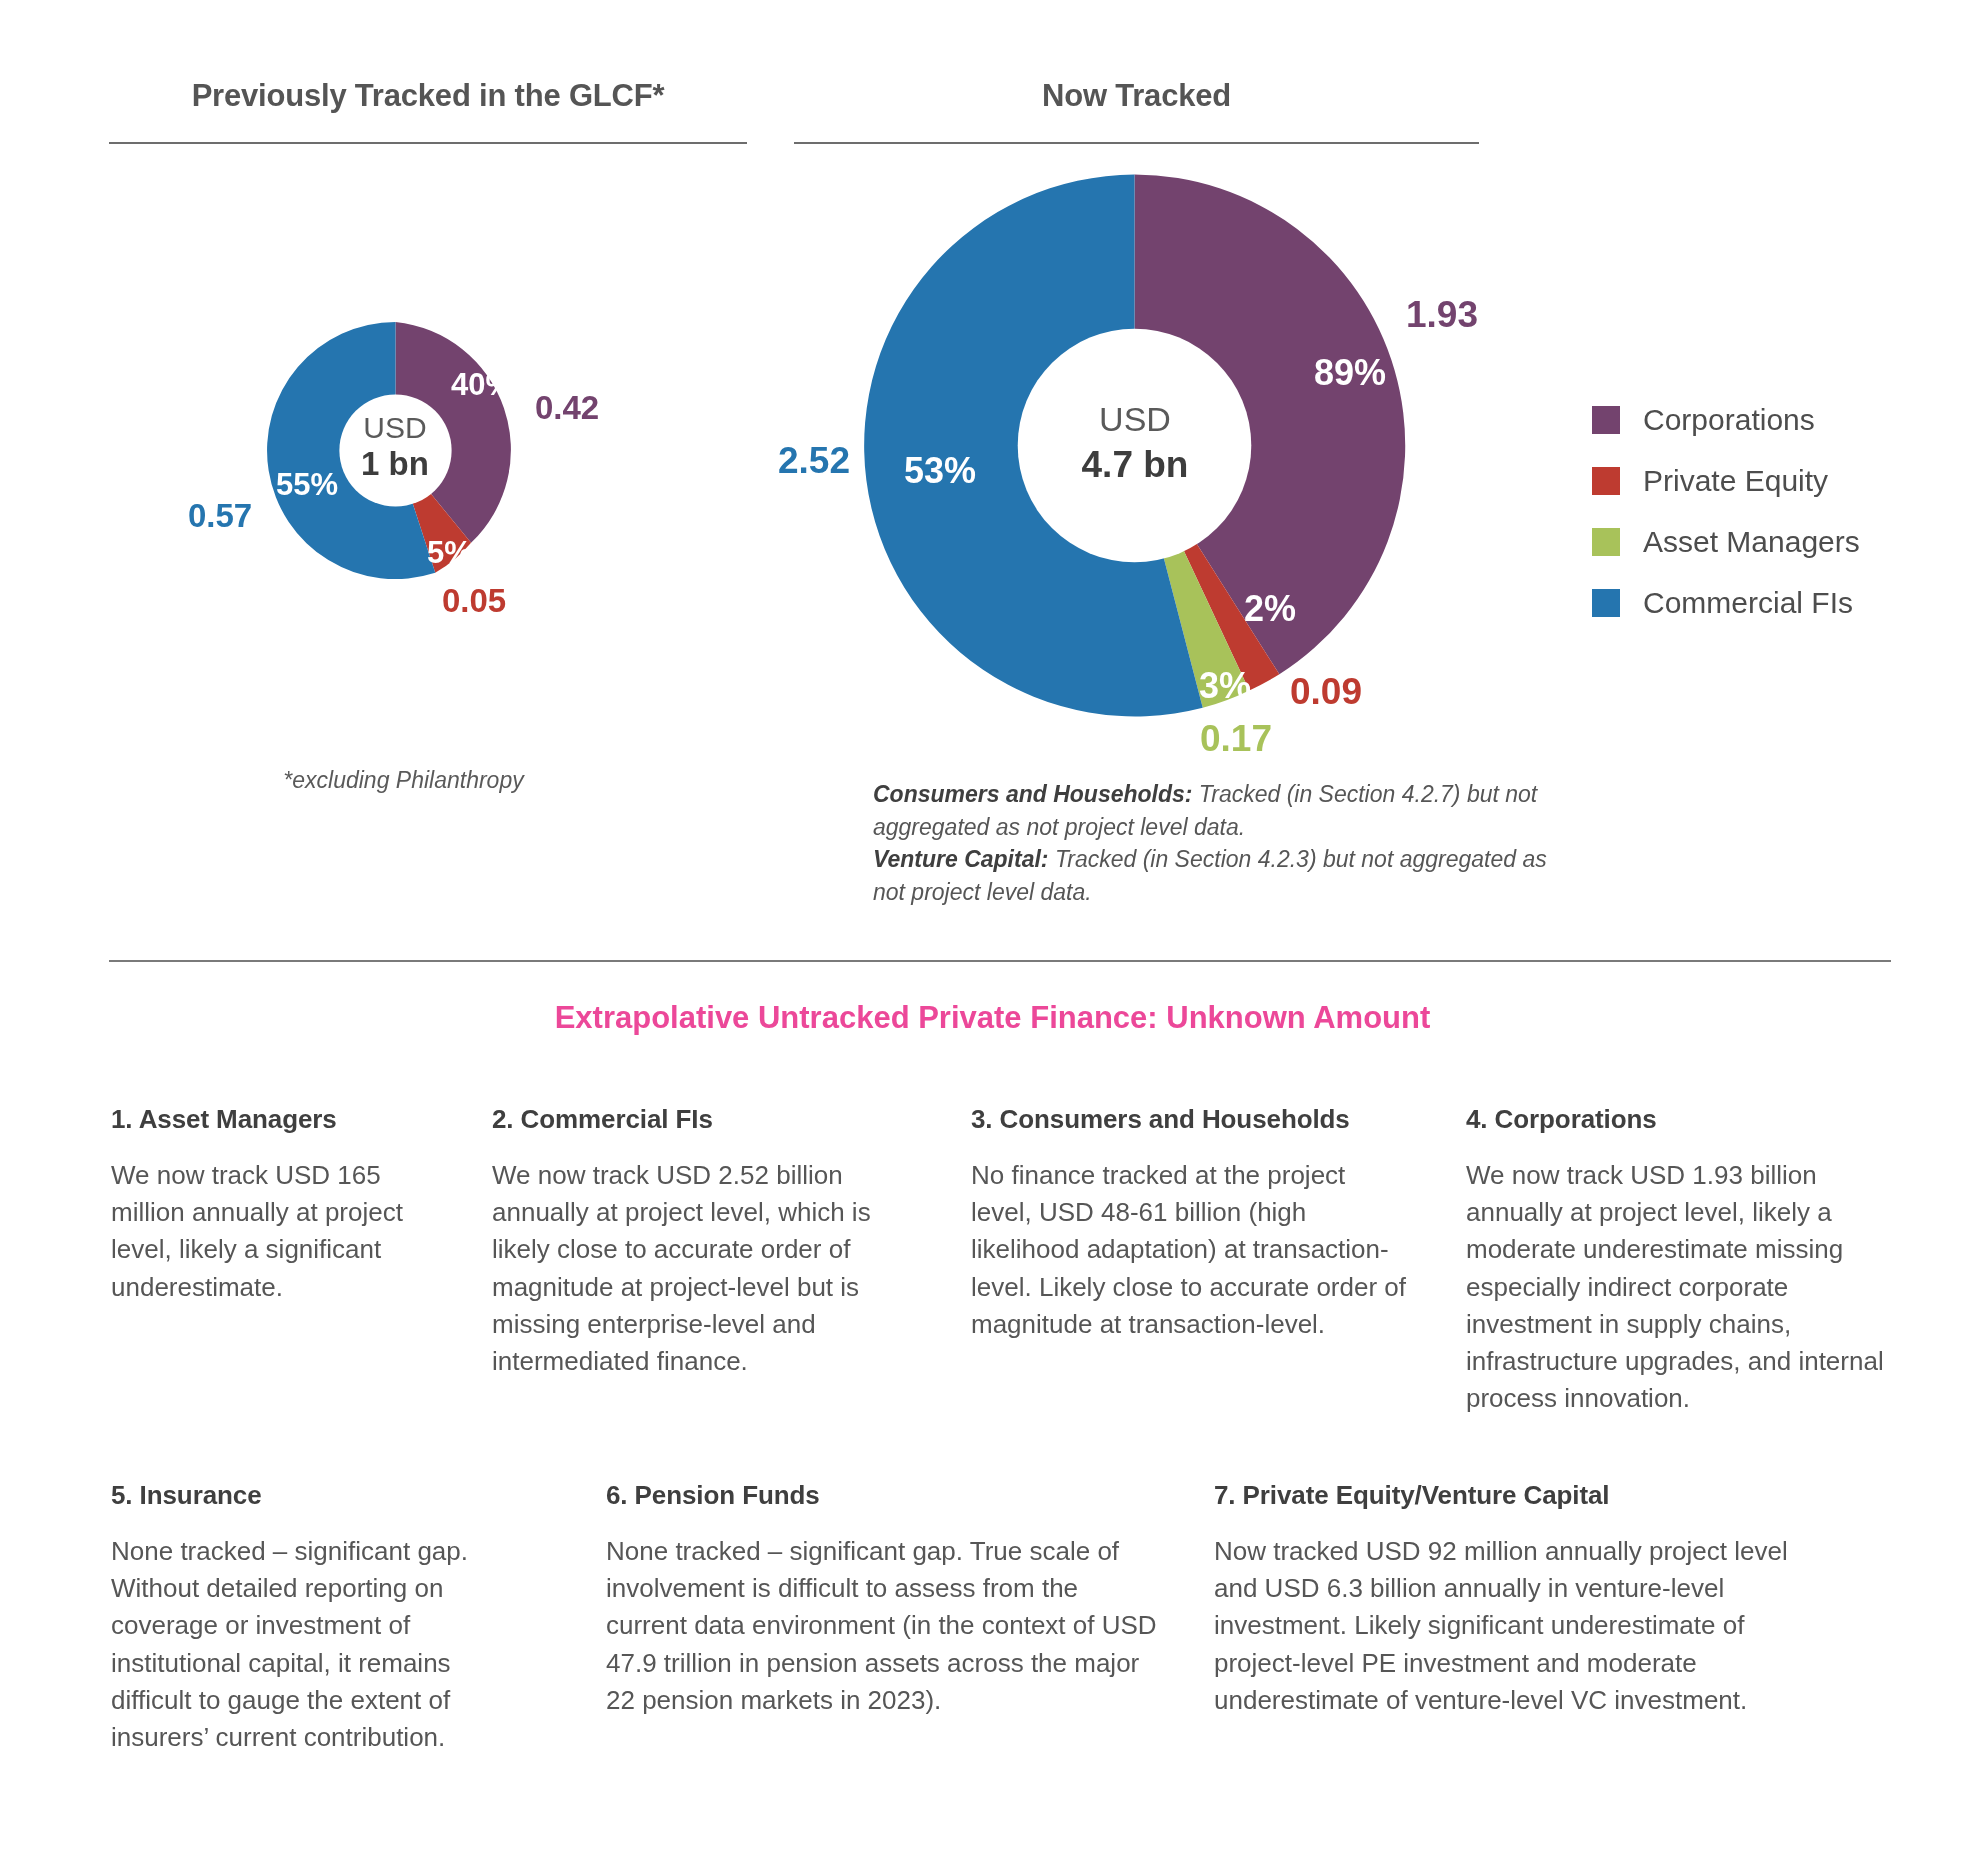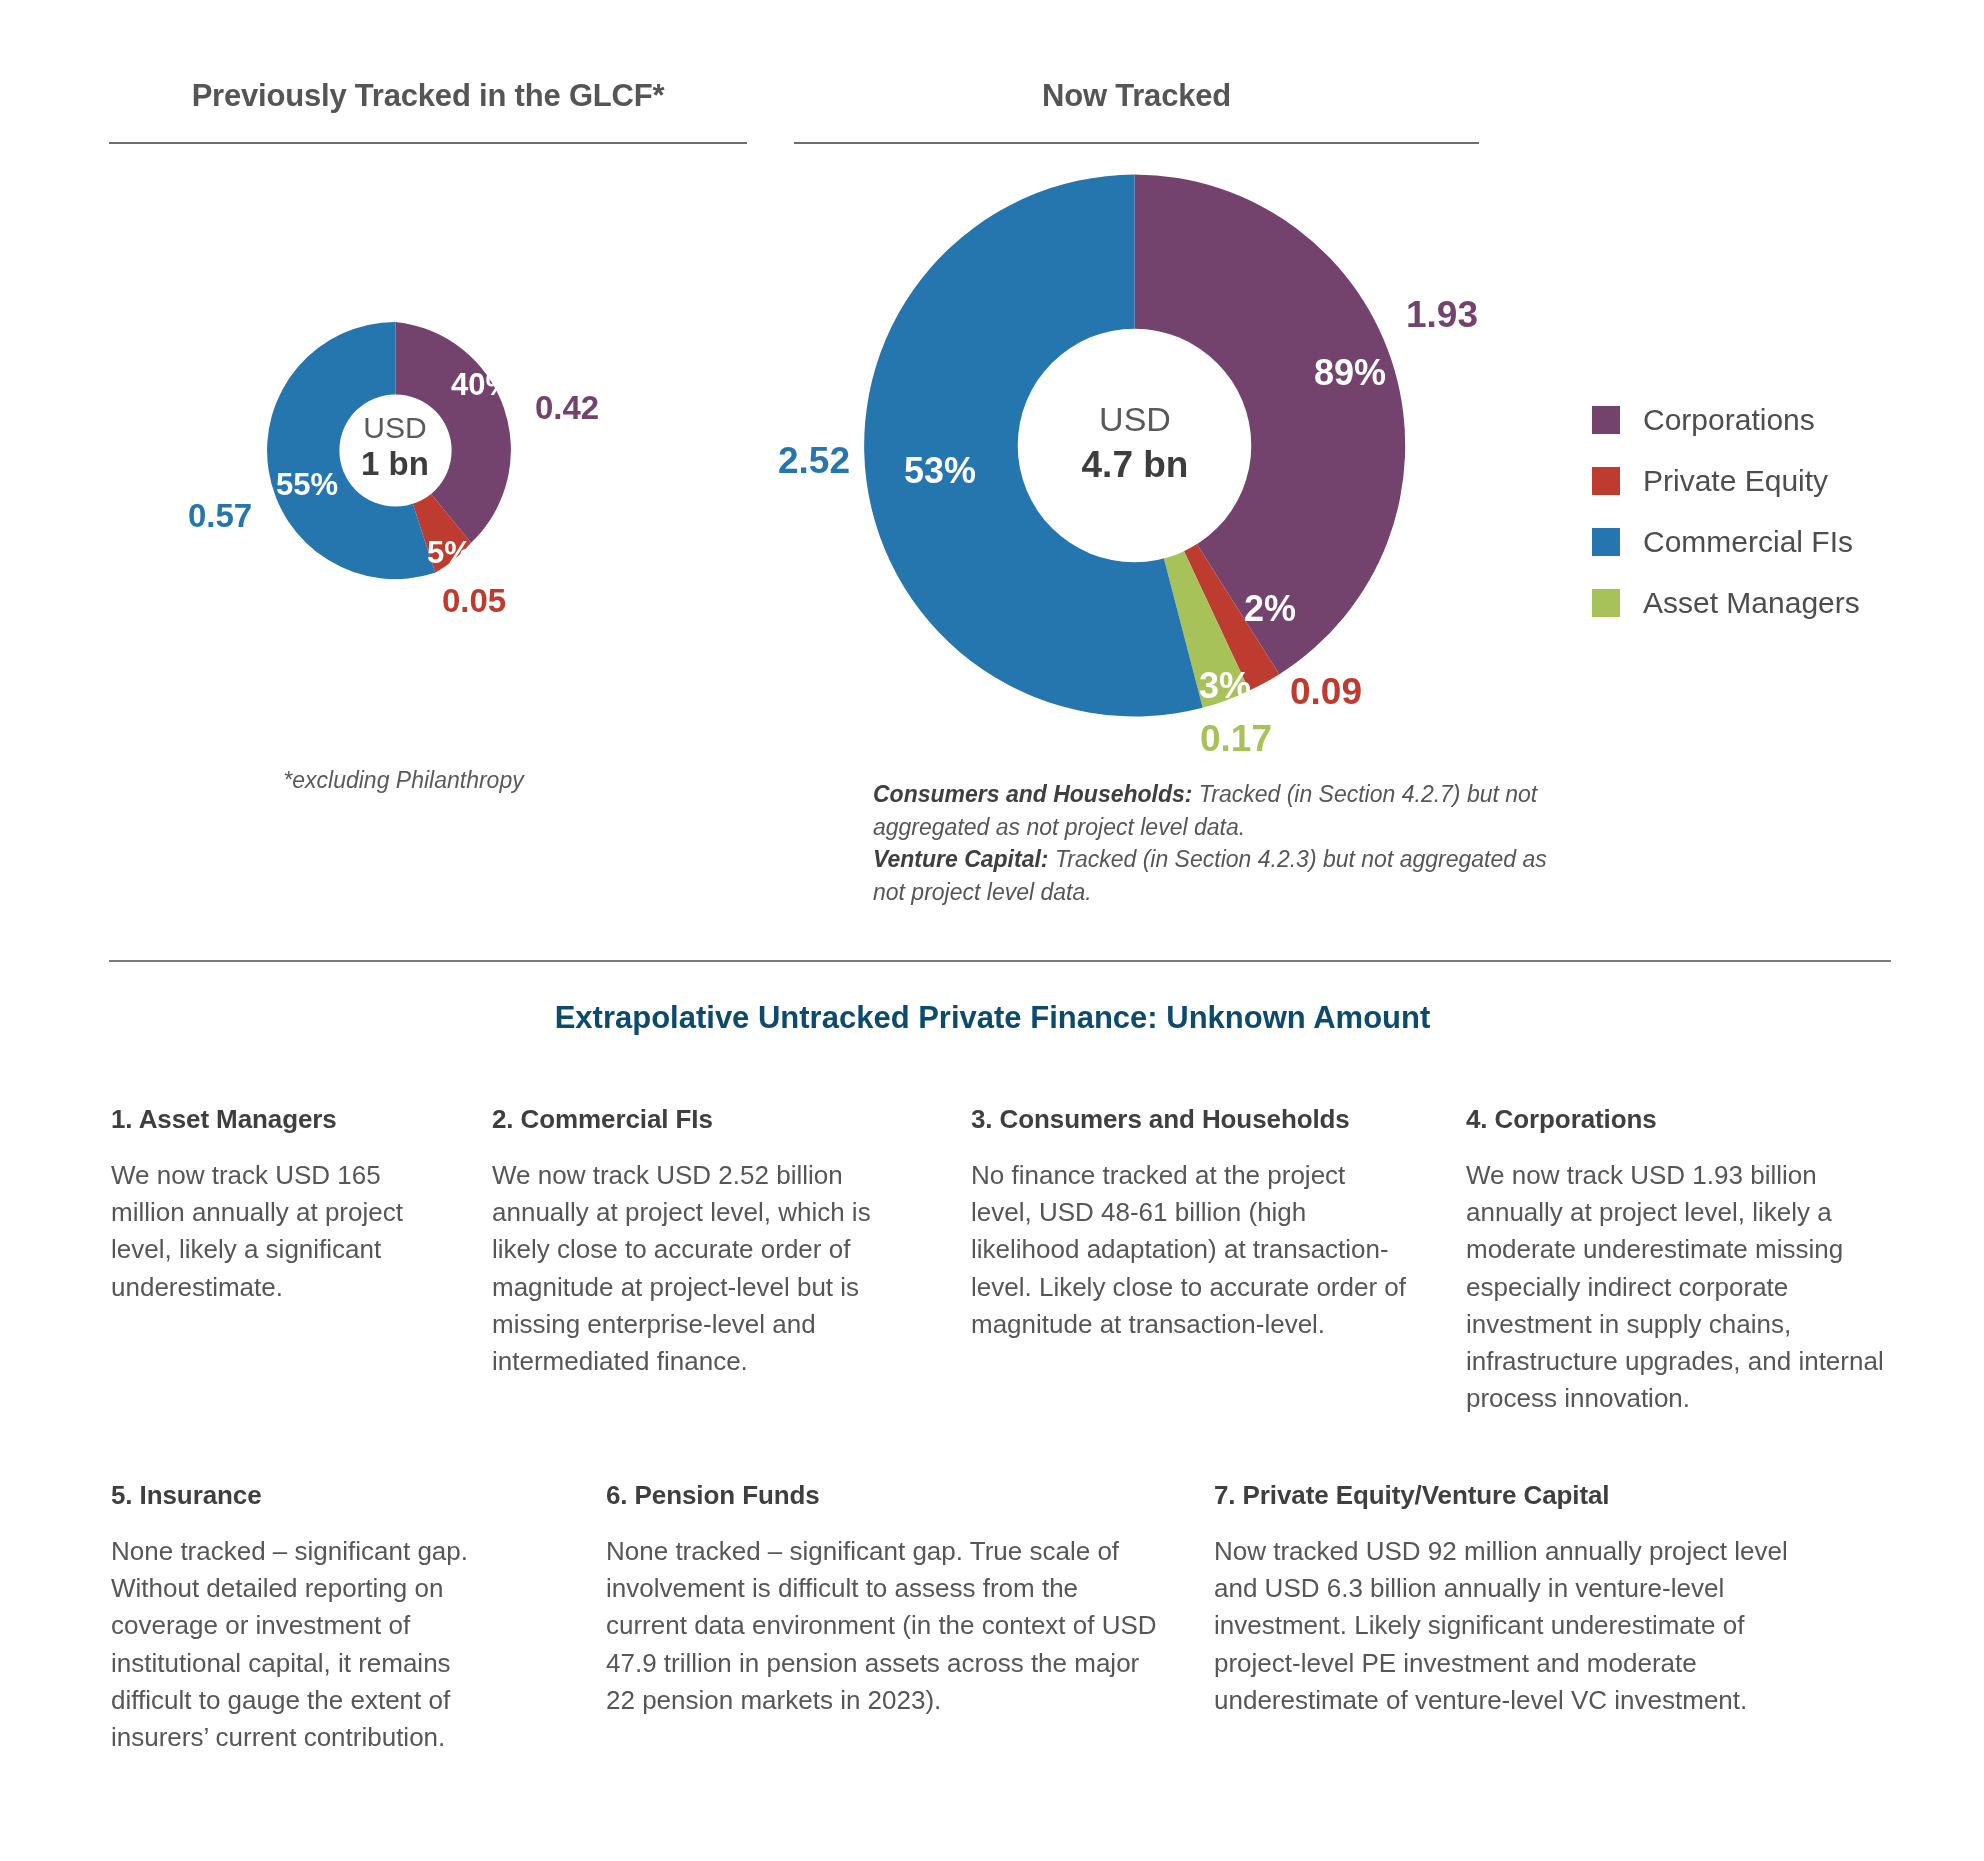--- a/index.html
+++ b/index.html
@@ -71,21 +71,21 @@
 
   
   #divider {
     position:absolute; left:109px; top:960px; width:1782px; height:2.3px;
     background:#7a7a7a;
   }
 
   
   #section-title {
     position:absolute; left:0; top:1000px; width:1985px;
-    text-align:center; font-size:31px; font-weight:bold; color:#0c4a6e;
+    text-align:center; font-size:31px; font-weight:bold; color:#ec4899;
   }
   .col { position:absolute; }
   .col h4 {
     font-size: 26px; font-weight: bold; color:#3f3f3f;
     margin-bottom: 22px; letter-spacing:-0.1px;
   }
   .col p {
     font-size: 26px; line-height: 1.43; color:#565656;
   }
 </style>
@@ -159,26 +159,26 @@
   <div id="legend">
     <div class="legend-row">
       <span class="legend-swatch" style="background:#73436E;"></span>
       <span class="legend-text">Corporations</span>
     </div>
     <div class="legend-row">
       <span class="legend-swatch" style="background:#BE3B30;"></span>
       <span class="legend-text">Private Equity</span>
     </div>
     <div class="legend-row">
+      <span class="legend-swatch" style="background:#A8C25A;"></span>
+      <span class="legend-text">Asset Managers</span>
+    </div>
+    <div class="legend-row">
       <span class="legend-swatch" style="background:#2575AF;"></span>
       <span class="legend-text">Commercial FIs</span>
-    </div>
-    <div class="legend-row">
-      <span class="legend-swatch" style="background:#A8C25A;"></span>
-      <span class="legend-text">Asset Managers</span>
     </div>
   </div>
 
   <div id="donut-notes">
     <div>
       <b>Consumers and Households:</b><span> Tracked (in Section 4.2.7) but not aggregated as not project level data.</span>
     </div>
     <div>
       <b>Venture Capital:</b><span> Tracked (in Section 4.2.3) but not aggregated as not project level data.</span>
     </div>

